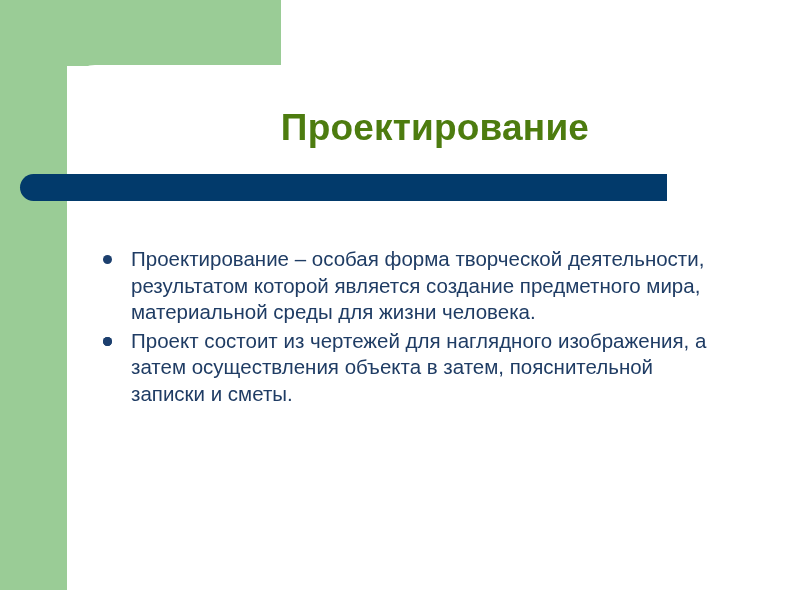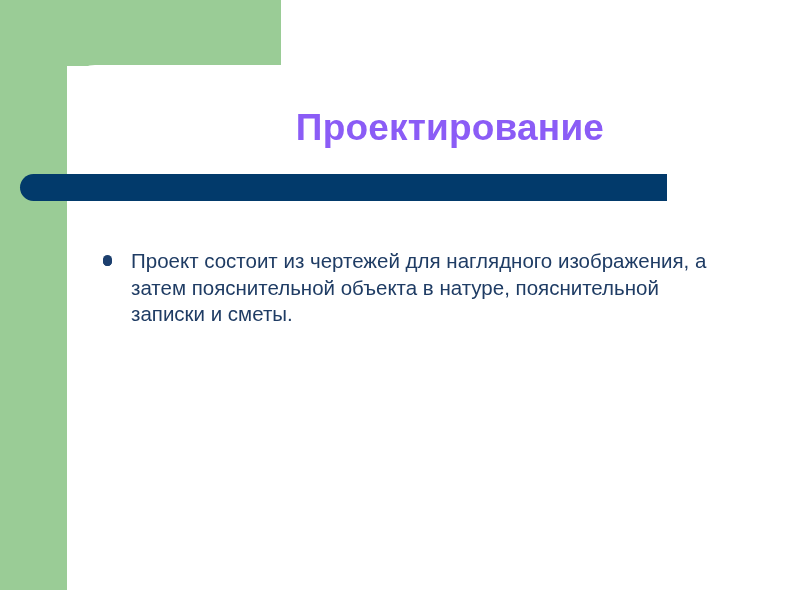--- a/index.html
+++ b/index.html
@@ -45,27 +45,27 @@
     top: 65px;
     width: 733px;
     height: 535px;
     background: #ffffff;
     border-top-left-radius: 28px;
   }
 
   
   .slide-title {
     position: absolute;
-    left: 105px;
+    left: 90px;
     top: 108px;
     width: 690px;
     text-align: center;
     font-size: 37px;
     font-weight: bold;
-    color: #8b5cf6;
+    color: #4d7c0f;
     letter-spacing: 0.2px;
     line-height: 1.1;
     white-space: nowrap;
   }
 
   
   .title-rule {
     position: absolute;
     left: 20px;
     top: 174px;
@@ -115,23 +115,24 @@
 
   <div class="content-card"></div>
 
   <div class="slide-title">Проектирование</div>
 
   <div class="title-rule"></div>
 
   <ul class="bullet-list">
     <li class="bullet-item">
       <span class="bullet-marker"></span>
+      <span class="bullet-text">Проектирование – особая форма творческой деятельности, результатом которой является создание предметного мира, материальной среды для жизни человека.</span>
     </li>
     <li class="bullet-item">
       <span class="bullet-marker"></span>
     </li>
     <li class="bullet-item">
       <span class="bullet-marker"></span>
-      <span class="bullet-text">Проект состоит из чертежей для наглядного изображения, а затем пояснительной объекта в натуре, пояснительной записки и сметы.</span>
+      <span class="bullet-text">Проект состоит из чертежей для наглядного изображения, а затем осуществления объекта в затем, пояснительной записки и сметы.</span>
     </li>
   </ul>
 
 </div>
 
 </body></html>

